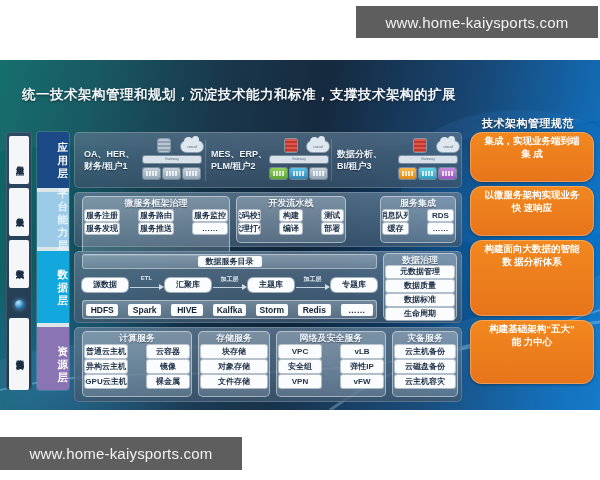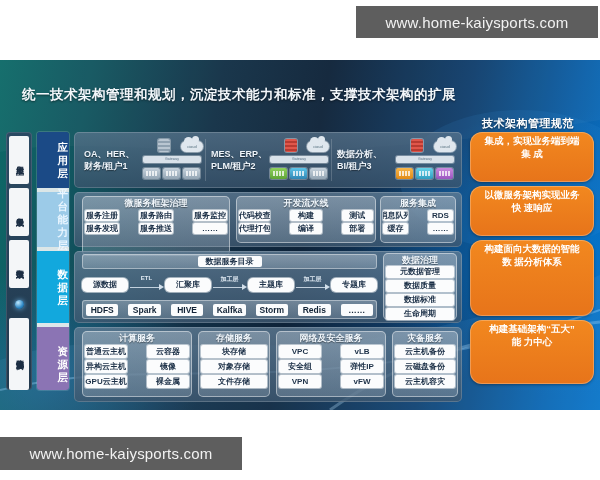--- a/index.html
+++ b/index.html
@@ -114,21 +114,21 @@
   #band-data { top: 191px; height: 72px; }
   #band-res  { top: 267px; height: 75px; }
 
   
   .tenant {
     position: absolute; top: 4px; height: 48px;
     display: flex; align-items: center; gap: 3px;
   }
   #tenant-1 { left: 10px;  width: 120px; }
   #tenant-2 { left = 0; left: 137px; width: 118px; align-items: center; }
-  #tenant-3 { left: 263px; width: 122px; }
+  #tenant-3 { left: 263px; width: 122px; justify-content: space-between; }
   .tenant-label {
     font-size: 9px; color: #eef4fa; font-weight: bold; line-height: 12px;
     white-space: nowrap; text-shadow: 0 1px 1px rgba(0,0,0,.5);
     width: 54px;
   }
   .tgraph { position: relative; width: 62px; height: 44px; }
   .tg-cloud {
     position: absolute; right: 0px; top: 3px;
     width: 22px; height: 11px; border-radius: 6px;
     background: #dfe7ee; box-shadow: 0 0 0 1px rgba(255,255,255,.4);
@@ -188,21 +188,21 @@
     font-size: 8px; font-weight: bold; line-height: 11px;
     height: 11px; border-radius: 2px; flex: 1;
     display: flex; align-items: center; justify-content: center;
     white-space: nowrap; overflow: hidden;
     box-shadow: 0 0 0 1px rgba(255,255,255,.5);
   }
   .cell.tall { height: 12px; line-height: 12px; }
 
   
   #grp-ms   { left: 82px; top: 136px; width: 148px; height: 60px; }
-  #grp-pipe { left: 236px; top: 136px; width: 140px; height: 47px; }
+  #grp-pipe { left: 236px; top: 136px; width: 110px; height: 47px; }
   #grp-si   { left: 380px; top: 136px; width: 76px;  height: 47px; }
 
   
   #data-catalog-bar {
     position: absolute; left: 82px; top: 194px; width: 295px; height: 15px;
     border-radius: 3px;
     background: linear-gradient(180deg, rgba(226,234,242,.35), rgba(190,205,218,.26));
     box-shadow: inset 0 0 0 1px rgba(255,255,255,.4);
   }
   #data-catalog-chip {

